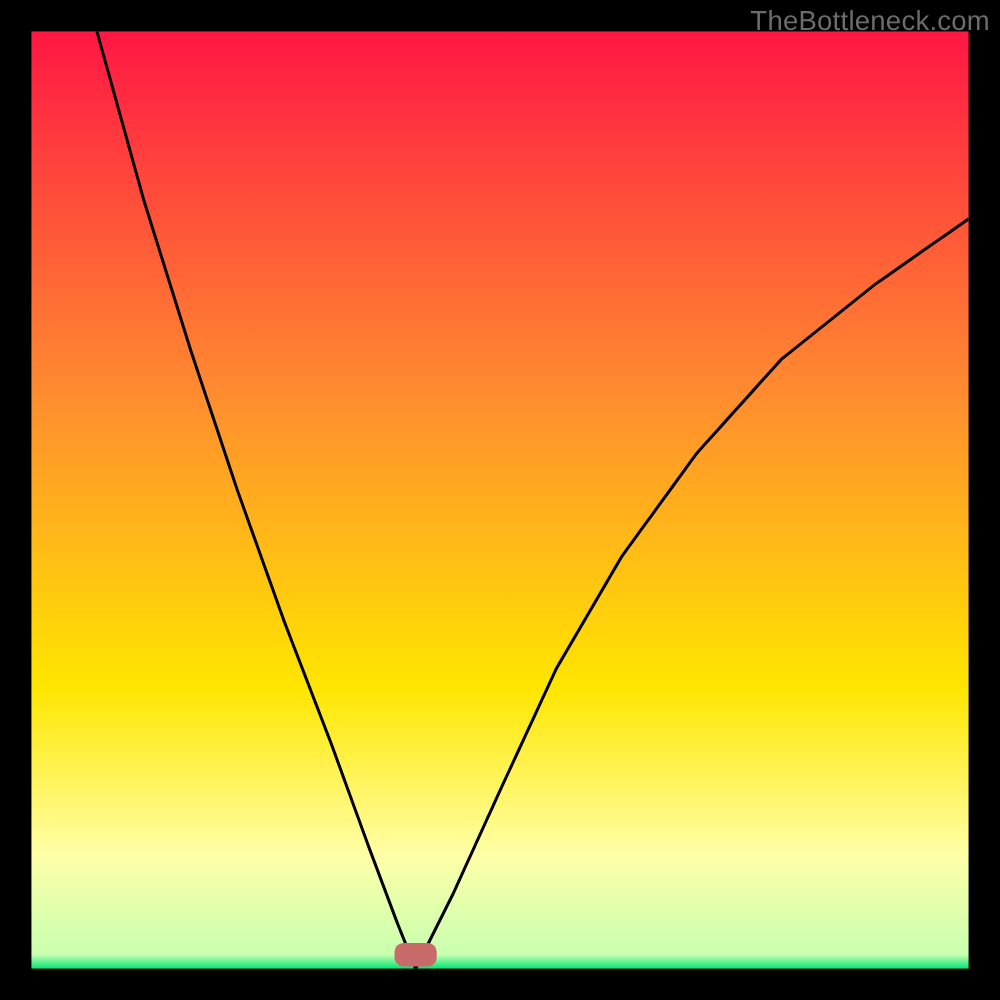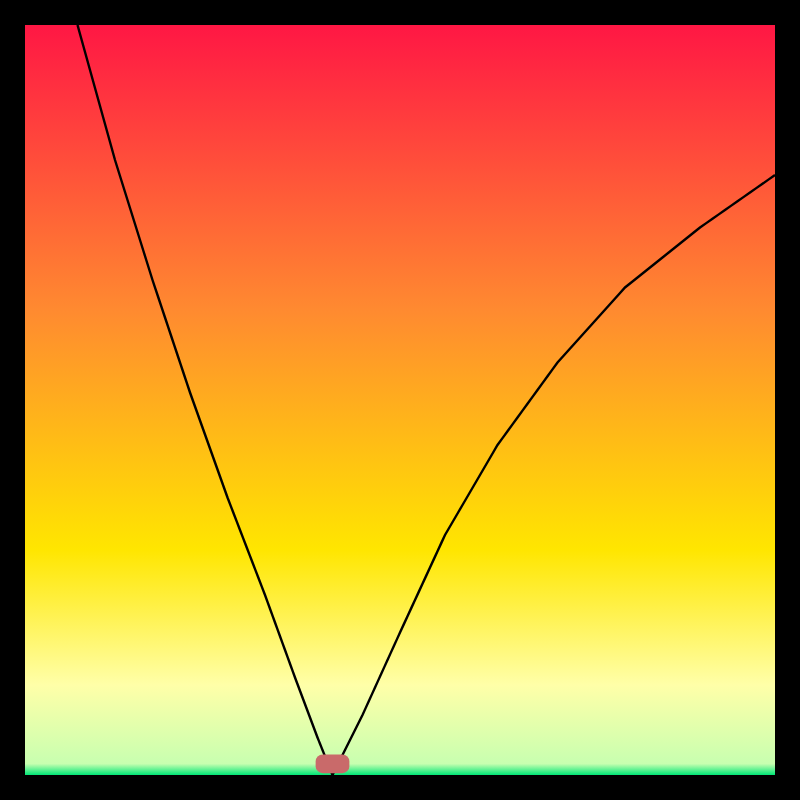--- a/index.html
+++ b/index.html
@@ -52,13 +52,14 @@
     </defs>
 
     <rect x="0" y="0" width="750" height="750" fill="url(#bg)"></rect>
 
     <path id="curve-left" fill="none" stroke="#000000" stroke-width="2.4" d="M 52.50000000000001 0 L 55.62500000000001 11.25 L 58.74999999999999 22.5 L 61.875 33.75 L 64.99999999999999 45 L 68.125 56.25 L 71.25 67.5 L 74.37500000000001 78.75 L 77.49999999999999 90 L 80.625 101.25 L 83.75000000000001 112.5 L 86.87499999999999 123.75 L 90 135 L 93.125 144.9999999999999 L 96.25 155 L 99.375 165 L 102.5 175 L 105.625 185 L 108.74999999999999 195 L 111.875 205 L 114.99999999999999 215 L 118.125 225 L 121.25000000000001 234.9999999999999 L 124.375 245 L 127.50000000000001 255 L 130.62500000000003 264.375 L 133.75 273.75 L 136.875 283.12499999999994 L 140 292.5 L 143.125 301.875 L 146.25 311.25 L 149.37500000000003 320.625 L 152.49999999999997 329.99999999999994 L 155.625 339.375 L 158.75 348.75 L 161.875 358.125 L 165 367.5 L 168.125 376.25 L 171.25 385 L 174.375 393.75 L 177.50000000000003 402.49999999999994 L 180.625 411.25 L 183.75 420 L 186.875 428.75000000000006 L 189.99999999999997 437.49999999999994 L 193.125 446.25 L 196.25 455 L 199.37499999999997 463.74999999999994 L 202.5 472.5 L 205.625 480.625 L 208.75 488.74999999999994 L 211.87499999999997 496.875 L 215 505 L 218.125 513.125 L 221.25 521.25 L 224.37500000000003 529.375 L 227.5 537.5 L 230.625 545.625 L 233.75000000000003 553.75 L 236.87499999999997 561.875 L 240 570 L 242.50000000000003 576.875 L 245 583.75 L 247.5 590.625 L 250.00000000000003 597.5 L 252.5 604.375 L 255.00000000000003 611.25 L 257.50000000000006 618.125 L 259.99999999999994 625 L 262.5 631.875 L 265 638.75 L 267.5 645.625 L 270 652.5 L 271.875 657.5 L 273.75 662.5 L 275.625 667.5 L 277.5 672.5 L 279.375 677.5 L 281.25 682.5 L 283.125 687.5 L 285 692.5 L 286.875 697.5 L 288.75 702.5 L 290.625 707.5 L 292.5 712.5 L 293.75 715.625 L 295 718.75 L 296.25 721.875 L 297.5 725 L 298.75000000000006 728.125 L 300 731.25 L 301.24999999999994 734.375 L 302.50000000000006 737.5 L 303.75 740.625 L 304.99999999999994 743.75 L 306.25000000000006 746.875 L 307.5 750"></path>
     <path id="curve-right" fill="none" stroke="#000000" stroke-width="2.4" d="M 307.5 750 L 310 745 L 312.5 740 L 315 735 L 317.5 730 L 320 725 L 322.5 720 L 325 715 L 327.5 710 L 330 705 L 332.5 700 L 335 695 L 337.5 690 L 340.625 683.125 L 343.75 676.25 L 346.875 669.375 L 349.99999999999994 662.5 L 353.12500000000006 655.625 L 356.25 648.75 L 359.375 641.875 L 362.5 635 L 365.625 628.125 L 368.75 621.25 L 371.875 614.375 L 375 607.5 L 378.75 599.375 L 382.5 591.25 L 386.25 583.125 L 390 575 L 393.75 566.875 L 397.5 558.75 L 401.25 550.625 L 405 542.5 L 408.75000000000006 534.375 L 412.50000000000006 526.25 L 416.25000000000006 518.125 L 420.00000000000006 510 L 424.37500000000006 502.5 L 428.75 495 L 433.125 487.5 L 437.5 480 L 441.87499999999994 472.5 L 446.25 465 L 450.625 457.5 L 455 450 L 459.37500000000006 442.5 L 463.75000000000006 435 L 468.125 427.5 L 472.5 420 L 477.49999999999994 413.125 L 482.5 406.25 L 487.5 399.375 L 492.50000000000006 392.50000000000006 L 497.5 385.625 L 502.50000000000006 378.75 L 507.50000000000006 371.875 L 512.4999999999999 365 L 517.5 358.125 L 522.5000000000001 351.24999999999994 L 527.4999999999999 344.37500000000006 L 532.5 337.49999999999994 L 538.125 331.25 L 543.75 325 L 549.375 318.75000000000006 L 555 312.5 L 560.625 306.25 L 566.25 300 L 571.875 293.74999999999994 L 577.5 287.5 L 583.125 281.25 L 588.75 275 L 594.375 268.74999999999994 L 600 262.5 L 606.2499999999999 257.49999999999994 L 612.5000000000001 252.5 L 618.75 247.49999999999994 L 625 242.49999999999994 L 631.25 237.5000000000001 L 637.5 232.5 L 643.75 227.4999999999999 L 650 222.5000000000001 L 656.25 217.5 L 662.5 212.5 L 668.75 207.5 L 675 202.5 L 681.25 198.125 L 687.5 193.75 L 693.75 189.375 L 699.9999999999999 185 L 706.2500000000001 180.6249999999999 L 712.5 176.25 L 718.75 171.875 L 725 167.5 L 731.25 163.125 L 737.5 158.75 L 743.75 154.375 L 750 150"></path>
 
     <rect id="min-marker" rx="7" ry="7" fill="#c96a6a" x="290.625" y="729.375" width="33.75" height="18.75"></rect>
   </svg>
 
+  <div class="attribution">TheBottleneck.com</div>
 </div>
 
 </body></html>

